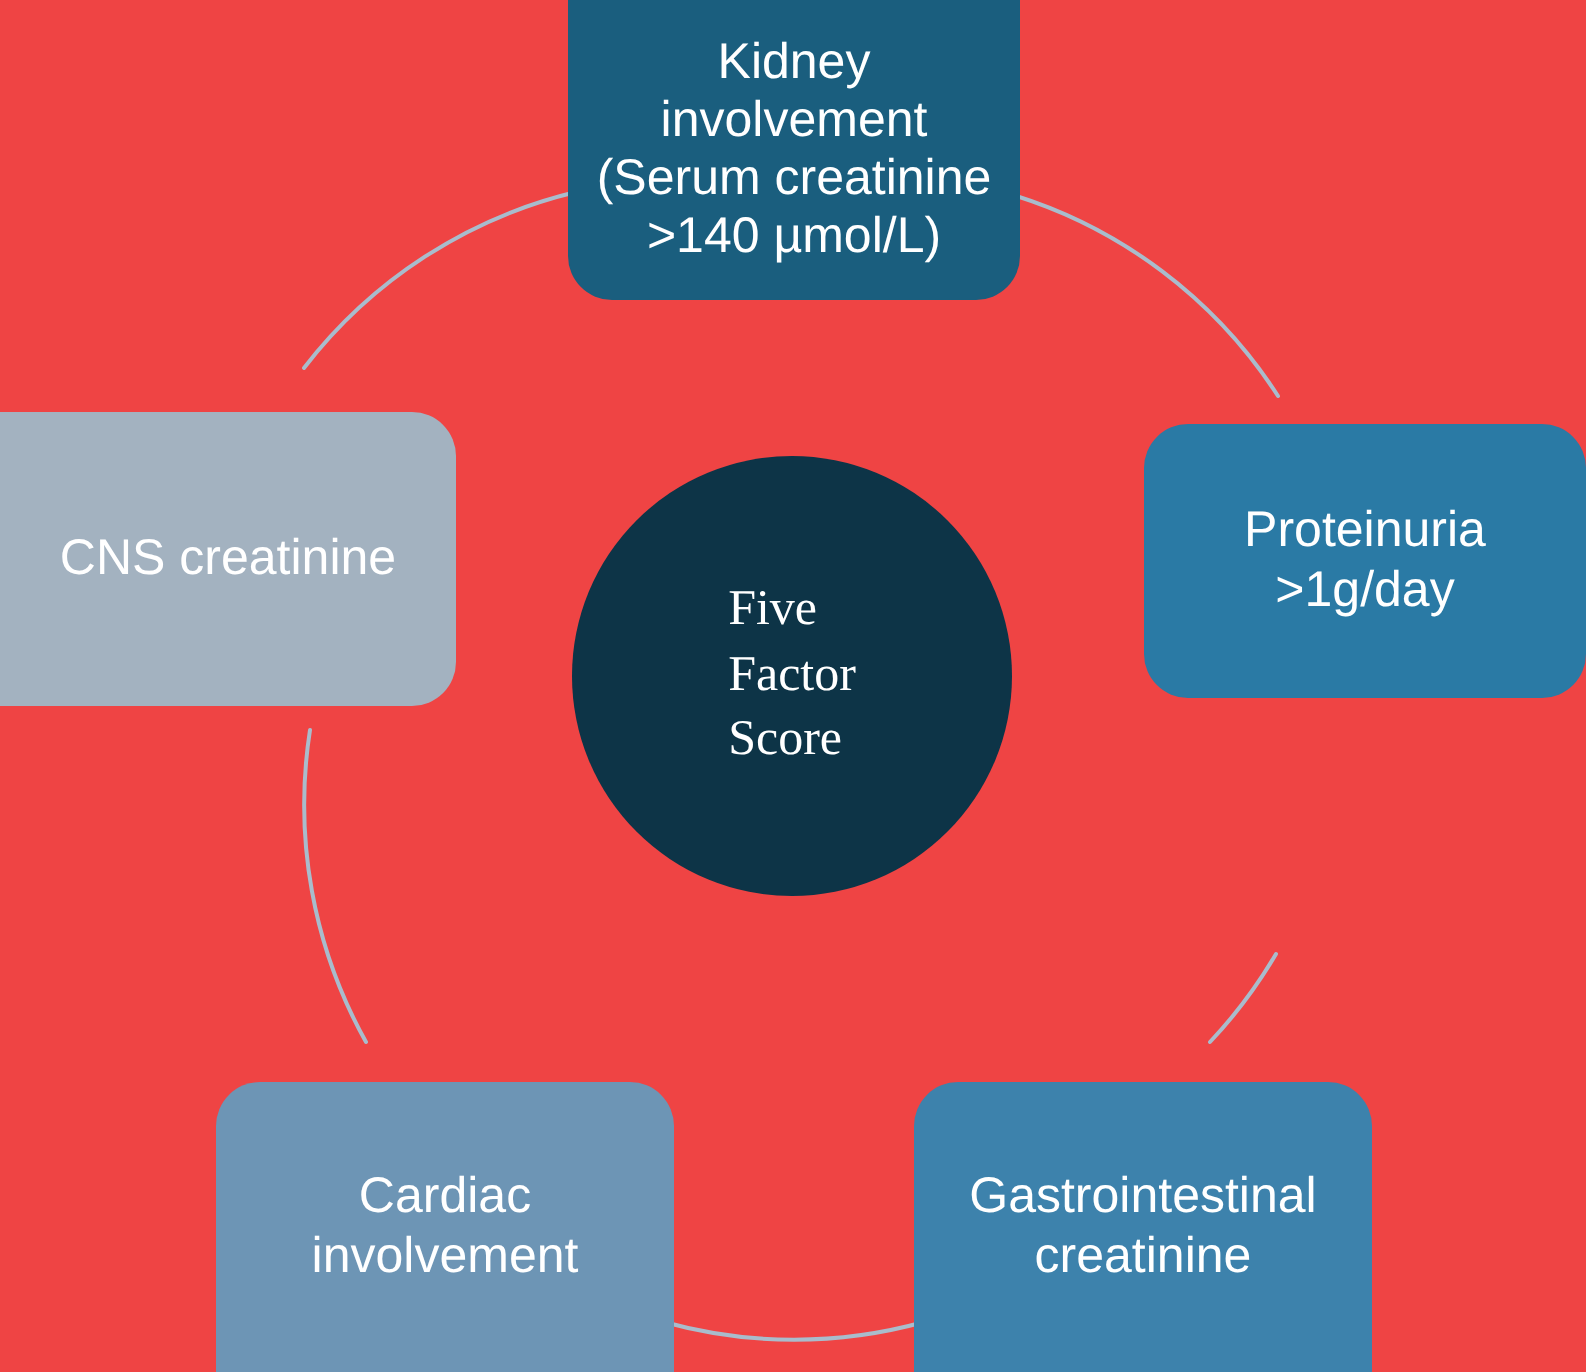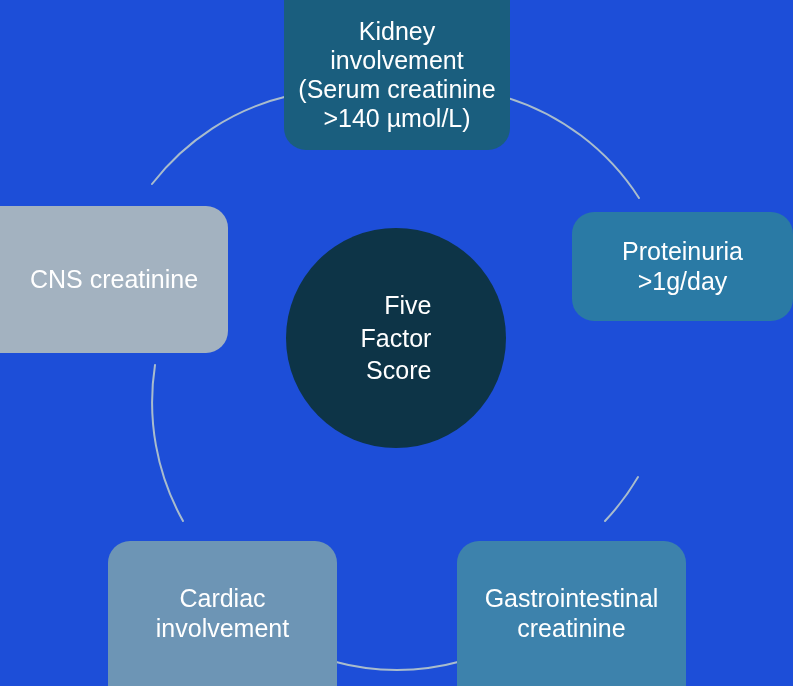--- a/index.html
+++ b/index.html
@@ -40,35 +40,36 @@
   }
   .rounded-box {
     border-radius: 22px;
   }
   .center-circle {
     position: absolute;
     border-radius: 50%;
     display: flex;
     align-items: center;
     justify-content: center;
-    text-align: right;
+    text-align: left;
     color: #ffffff;
     line-height: 1.3;
     white-space: pre-line;
+    font-family: Liberation Serif, serif;
   }
 
   
   #node-kidney {
     left: 284px; top: -24px;
     width: 226px; height: 174px;
     font-size: 25px;
   }
   #node-proteinuria {
     left: 572px; top: 212px;
-    width: 221px; height: 109px;
+    width: 221px; height: 137px;
     font-size: 25px;
   }
   #node-gastro {
     left: 457px; top: 541px;
     width: 229px; height: 169px;
     font-size: 25px;
   }
   #node-cardiac {
     left: 108px; top: 541px;
     width: 229px; height: 169px;
@@ -86,21 +87,21 @@
   }
   
   #node-kidney .node-label { transform: translateY(12px); }
   #node-cns .node-label { transform: translateX(11px); }
   #node-cardiac .node-label,
   #node-gastro .node-label { transform: translateY(-12px); }
 </style>
 </head>
 <body>
 
-<div id="canvas" style="background: #1d4ed8;">
+<div id="canvas" style="background: #ef4444;">
 
   <svg id="ring-svg" viewBox="0 0 793 686">
 
     <path d="M 152 184 A 243 243 0 0 1 288 96" fill="none" stroke="#a9bccc" stroke-width="2" stroke-linecap="round"></path>
 
     <path d="M 505 97 A 243 243 0 0 1 639 198" fill="none" stroke="#a9bccc" stroke-width="2" stroke-linecap="round"></path>
 
     <path d="M 638 477 A 243 243 0 0 1 605 521" fill="none" stroke="#a9bccc" stroke-width="2" stroke-linecap="round"></path>
 
     <path d="M 332 661 A 243 243 0 0 0 462 661" fill="none" stroke="#a9bccc" stroke-width="2" stroke-linecap="round"></path>

